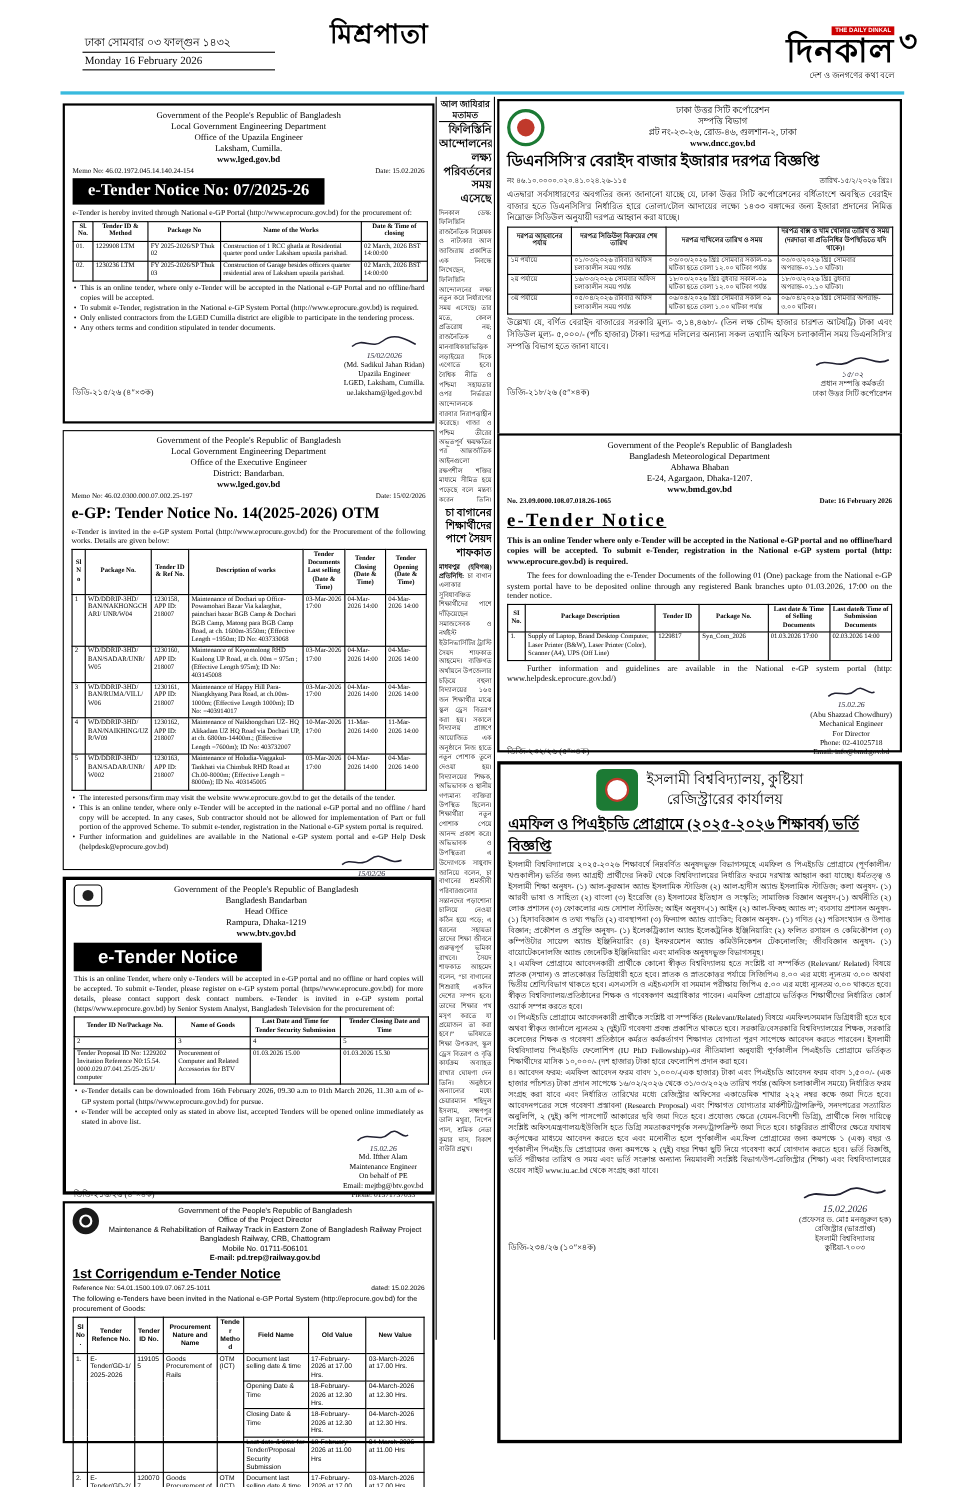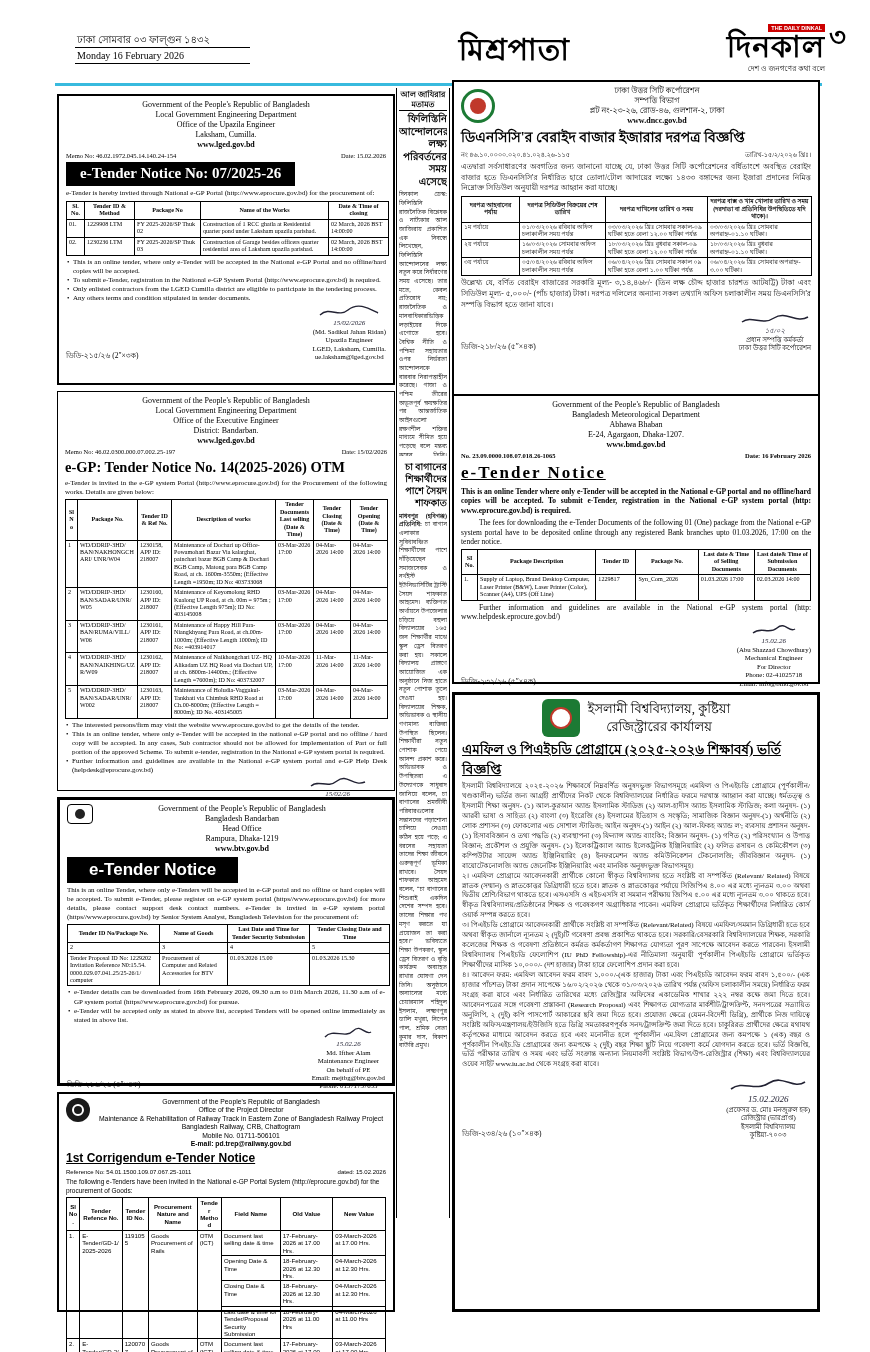--- a/index.html
+++ b/index.html
@@ -6,22 +6,22 @@
 body{background:#ddd;font-family:"Liberation Serif",serif;color:#000}
 #page{position:relative;width:870px;height:1352px;margin:0 auto;background:#fff;overflow:hidden}
 .abs{position:absolute}
 .ctr{text-align:left}
 .b{font-weight:bold}
 .sans{font-family:"Liberation Sans",sans-serif}
 .jst{text-align:justify}
 
 #hdr-date{left:75px;top:32px;width:175px;font-size:10px;line-height:1.5}
 #hdr-date div{border-bottom:1px solid #000;padding:0 2px}
-#hdr-title{left:300px;top:26px;width:270px;font-size:30px;font-weight:bold;text-align:right;letter-spacing:1px}
-#masthead{right:24px;top:24px;width:170px;display:flex;align-items:flex-start;gap:4px}
+#hdr-title{left:300px;top:12px;width:270px;font-size:24px;font-weight:bold;text-align:left;letter-spacing:1px}
+#masthead{right:36px;top:24px;width:170px;display:flex;align-items:flex-start;gap:4px}
 #mh-col{flex:1;text-align:right}
 #mh-top{display:flex;justify-content:flex-end;gap:3px;align-items:center}
 #mh-badge{background:#c00;color:#fff;font-size:5.5px;padding:1px 3px;font-family:"Liberation Sans",sans-serif;font-weight:bold}
 #mh-name{font-size:30px;font-weight:bold;line-height:1;letter-spacing:1px}
 #mh-tag{font-size:7.5px;margin-top:1px}
 #mh-page{font-size:26px;font-weight:bold;line-height:1.1}
 #hdr-rule{left:55px;top:83px;width:767px;height:3px;background:#38bade}
 
 .notice{position:absolute;border:2px solid #000;background:#fff;padding:4px 7px;font-size:7px;line-height:1.3}
 .org{text-align:center;font-size:8px;line-height:1.25}
@@ -134,21 +134,21 @@
           </tr>
         </tbody>
     </table>
     <div class="bullets">
         <div>This is an online tender, where only e-Tender will be accepted in the National e-GP Portal and no offline/hard copies will be accepted.</div>
         <div class="www">To submit e-Tender, registration in the National e-GP System Portal (http://www.eprocure.gov.bd) is required.</div>
         <div>Only enlisted contractors from the LGED Cumilla district are eligible to participate in the tendering process.</div>
         <div>Any others terms and condition stipulated in tender documents.</div>
       </div>
     <div class="botrow">
-      <span class="refcode bn">ডিডি-২১৫/২৬ (2″×৩ক)</span>
+      <span class="refcode bn">ডিডি-২১৫/২৬ (৪″×৩ক)</span>
       <div class="sig">
         <svg class="scrib" width="62" height="14" viewBox="0 0 62 14">
             <path d="M2,10 C12,1 20,13 30,5 S50,3 60,8" fill="none" stroke="#223" stroke-width="1.4"></path>
           </svg>
         <span class="hand">15/02/2026</span>
         <div>
             <div>(Md. Sadikul Jahan Ridan)</div>
             <div>Upazila Engineer</div>
             <div>LGED, Laksham, Cumilla.</div>
             <div class="www">ue.laksham@lged.gov.bd</div>
@@ -408,21 +408,21 @@
           <td>Document last selling date &amp; time</td>
           <td>17-February-2026 at 17.00 Hrs</td>
           <td>03-March-2026 at 17.00 Hrs</td>
         </tr>
 
       </tbody>
     </table>
 
   </div>
 
-  <div class="notice bn" style="left:452px;top:80px;width:368px;height:358px;font-size:7.5px">
+  <div class="notice bn" style="left:452px;top:90px;width:368px;height:358px;font-size:7.5px">
     <div style="display:flex;gap:8px;align-items:center">
       <div class="logo" style="width:34px;height:34px;border:3px solid #1c7a34;display:flex;align-items:center;justify-content:center">
         <div style="width:16px;height:16px;border-radius:50%;background:#c0392b"></div>
       </div>
       <div class="org" style="flex:1">
           <div>ঢাকা উত্তর সিটি কর্পোরেশন</div>
           <div>সম্পত্তি বিভাগ</div>
           <div>প্লট নং-২৩-২৬, রোড-৪৬, গুলশান-২, ঢাকা</div>
           <div class="www">www.dncc.gov.bd</div>
         </div>

